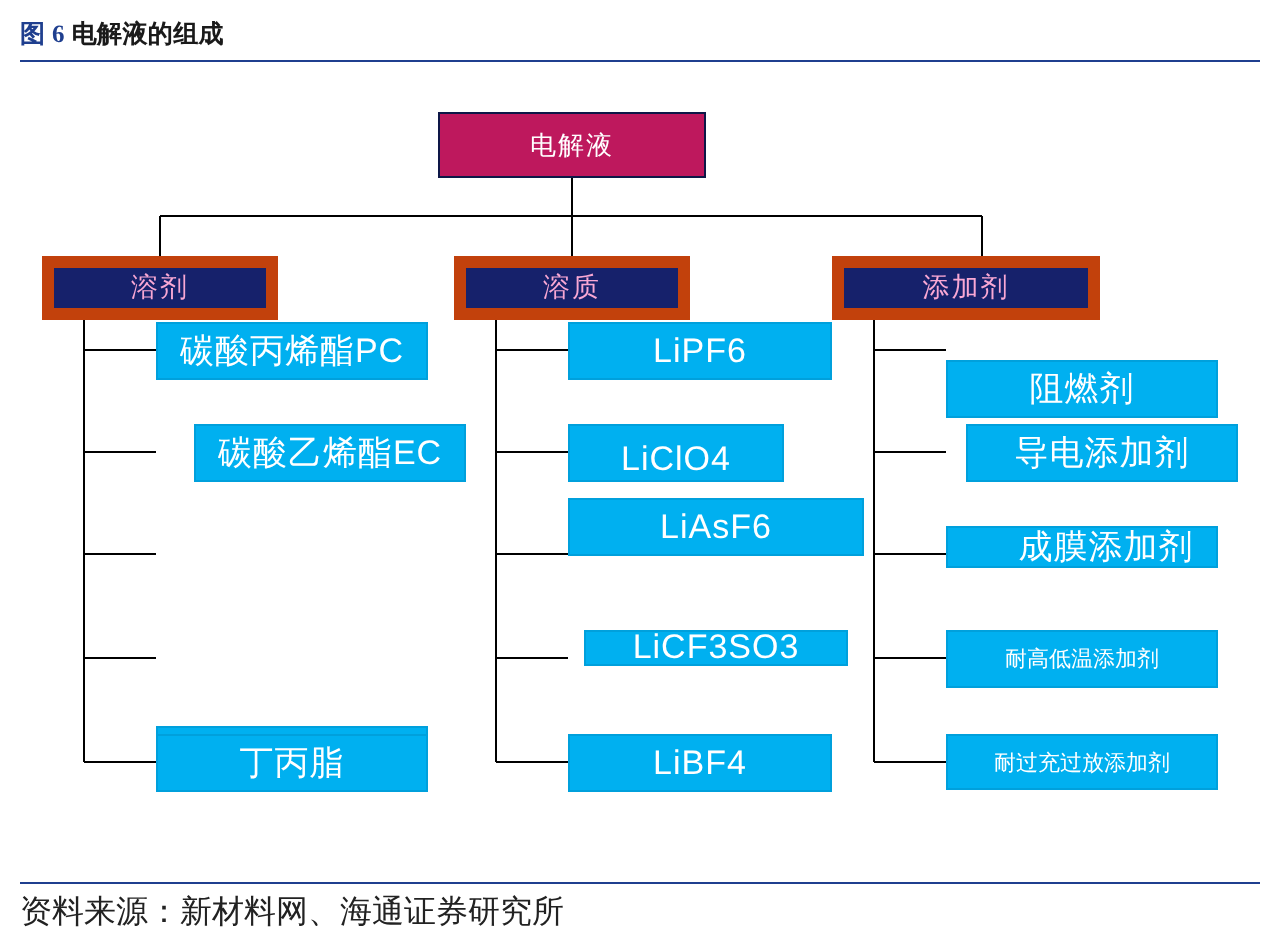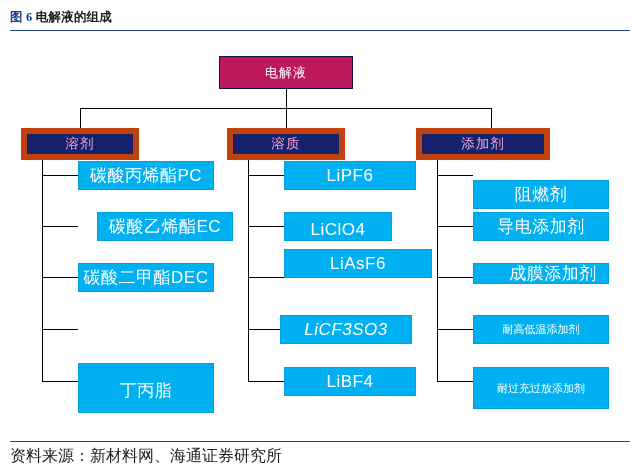--- a/index.html
+++ b/index.html
@@ -189,59 +189,56 @@
     <div class="node node-branch" style="left:416px; top:96px; width:134px; height:32px;">
       <span>添加剂</span>
     </div>
 
     <div class="node node-leaf" style="left:78px; top:129px; width:136px; height:29px;">
       <span>碳酸丙烯酯PC</span>
     </div>
     <div class="node node-leaf" style="left:78px; top:180px; width:136px; height:29px;margin-left:19px;">
       <span>碳酸乙烯酯EC</span>
     </div>
-    <div class="node node-leaf" style="left:78px; top:231px; width:136px; height:29px;">
-      <span>碳酸二甲酯DEC</span>
-    </div>
     <div class="node node-leaf" style="left:78px; top:283px; width:136px; height:29px;margin-top:48px;">
       <span>甲酯</span>
     </div>
-    <div class="node node-leaf" style="left:78px; top:335px; width:136px; height:46px;">
+    <div class="node node-leaf" style="left:78px; top:335px; width:136px; height:29px;">
       <span>丁丙脂</span>
     </div>
 
     <div class="node node-leaf" style="left:284px; top:129px; width:132px; height:29px;">
       <span>LiPF6</span>
     </div>
     <div class="node node-leaf" style="left:284px; top:180px; width:108px; height:29px;align-items:flex-end;">
       <span>LiClO4</span>
     </div>
     <div class="node node-leaf" style="left:284px; top:217px; width:148px; height:29px;">
       <span>LiAsF6</span>
     </div>
-    <div class="node node-leaf" style="left:280px; top:283px; width:132px; height:29px;font-style:italic;">
+    <div class="node node-leaf" style="left:292px; top:283px; width:132px; height:18px;">
       <span>LiCF3SO3</span>
     </div>
     <div class="node node-leaf" style="left:284px; top:335px; width:132px; height:29px;">
       <span>LiBF4</span>
     </div>
 
     <div class="node node-leaf" style="left:473px; top:129px; width:136px; height:29px;margin-top:19px;">
       <span>阻燃剂</span>
     </div>
-    <div class="node node-leaf" style="left:473px; top:180px; width:136px; height:29px;">
+    <div class="node node-leaf" style="left:483px; top:180px; width:136px; height:29px;">
       <span>导电添加剂</span>
     </div>
     <div class="node node-leaf" style="left:473px; top:231px; width:136px; height:21px;padding-left:24px;">
       <span>成膜添加剂</span>
     </div>
     <div class="node node-leaf small" style="left:473px; top:283px; width:136px; height:29px;">
       <span>耐高低温添加剂</span>
     </div>
-    <div class="node node-leaf small" style="left:473px; top:335px; width:136px; height:42px;">
+    <div class="node node-leaf small" style="left:473px; top:335px; width:136px; height:28px;">
       <span>耐过充过放添加剂</span>
     </div>
 
   </div>
 
   <div class="rule-bottom"></div>
   <div class="fig-source">资料来源：新材料网、海通证券研究所</div>
 
 </div>
 

